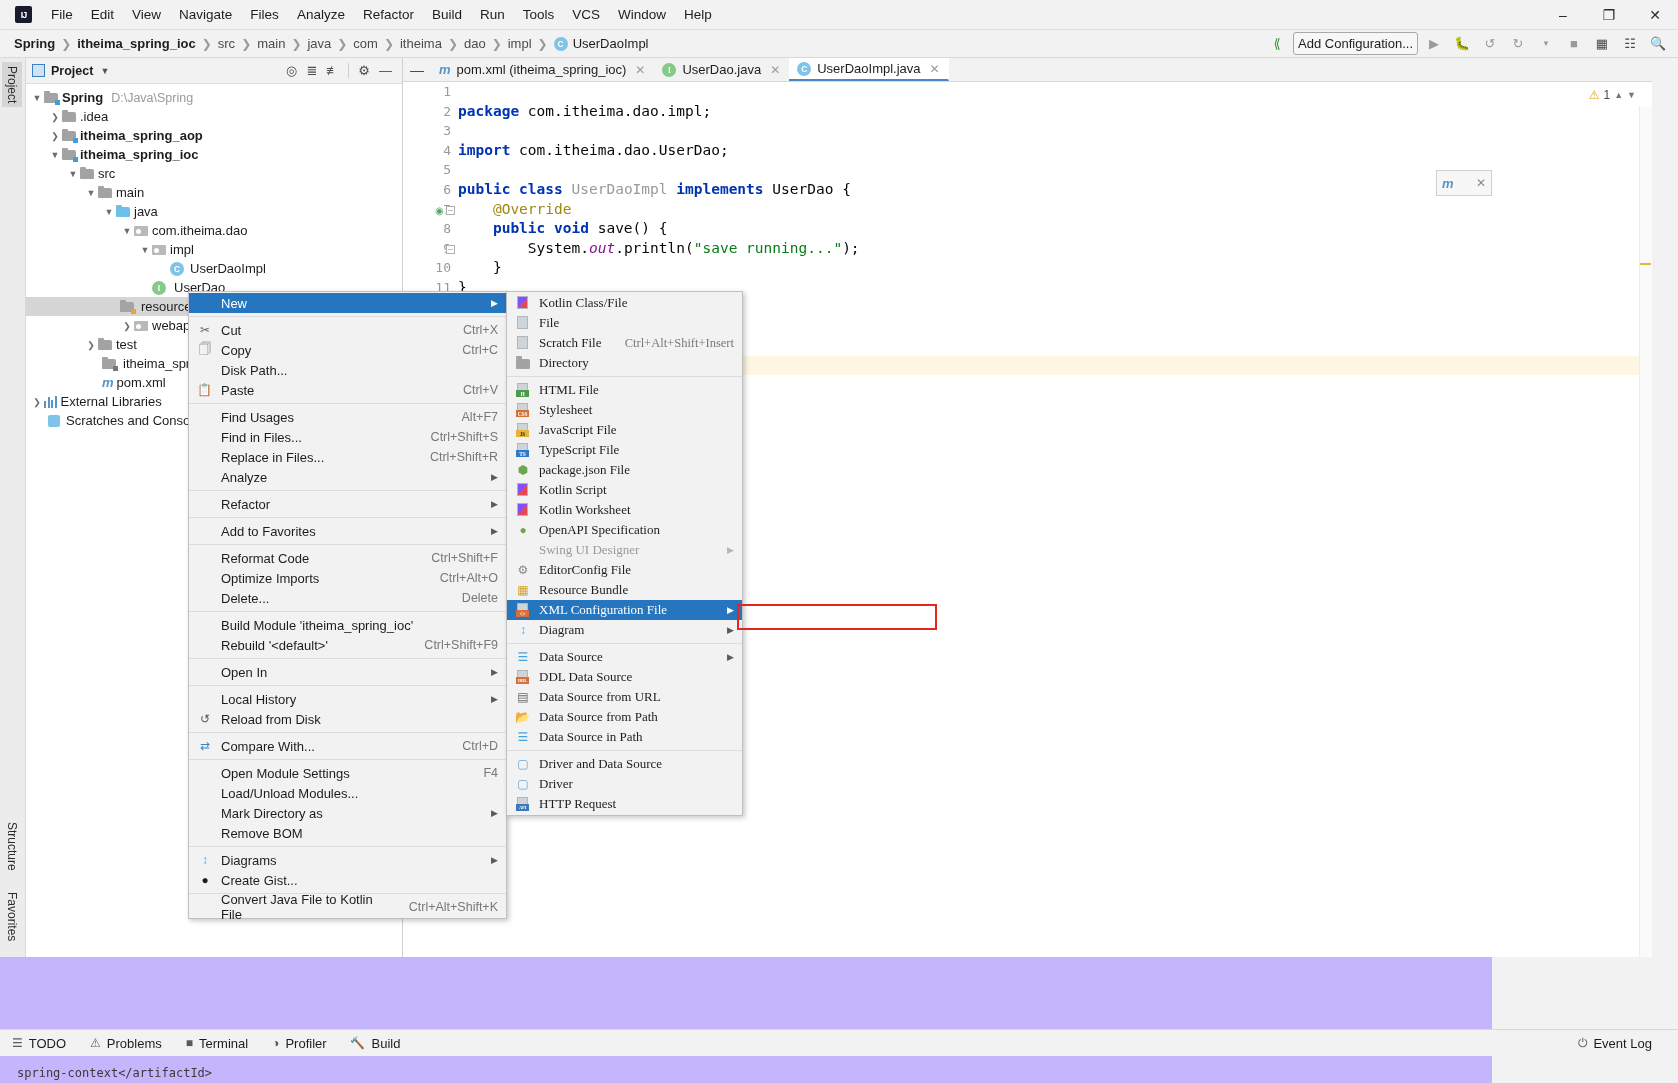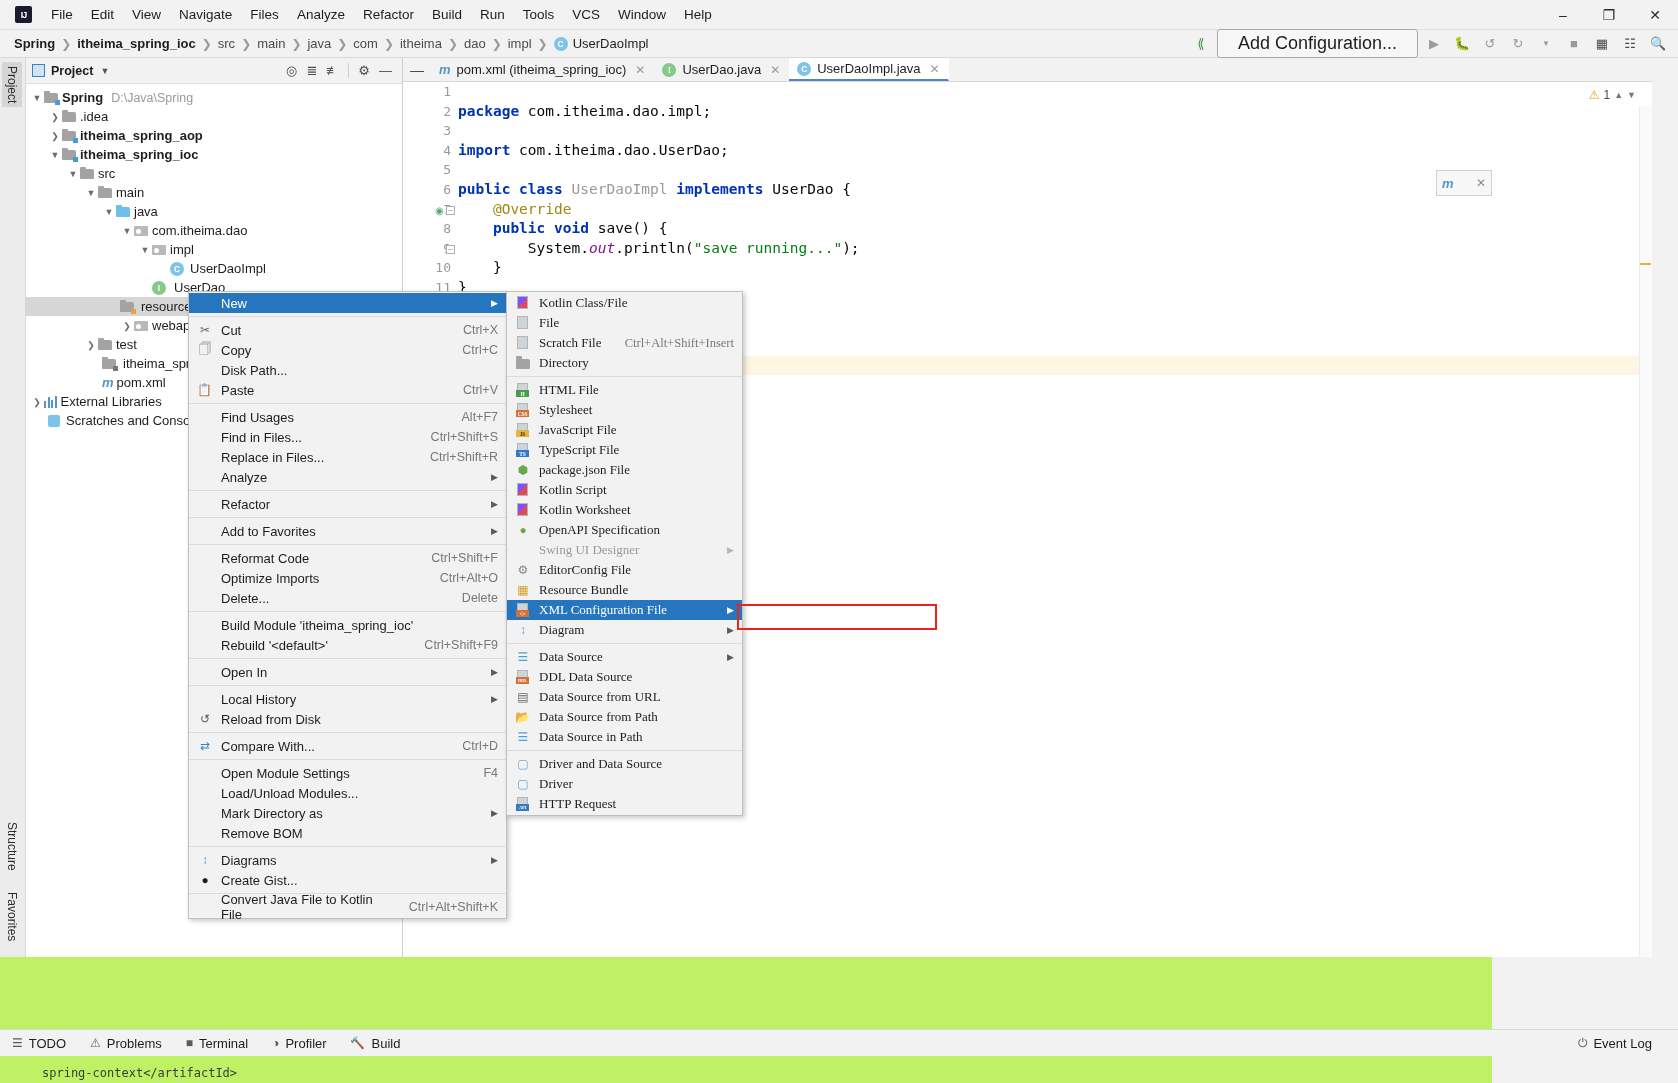--- a/index.html
+++ b/index.html
@@ -5,21 +5,21 @@
   * { box-sizing: border-box; margin: 0; padding: 0; }
   html, body {
     width: 1678px; height: 1083px;
     overflow: hidden;
     font-family: "Liberation Sans", sans-serif;
     font-size: 13px;
     background: #f2f2f2;
     color: #1d1d1d;
     -webkit-font-smoothing: antialiased;
   }
-  #app { position: relative; width: 1492px; height: 1083px; background:#bef264; }
+  #app { position: relative; width: 1492px; height: 1083px; background:#c4b5fd; }
 
   
   .titlebar {
     position: absolute; top: 0; left: 0; width: 1678px; height: 30px;
     background: #f2f2f2; border-bottom: 1px solid #e0e0e0;
     display: flex; align-items: center;
   }
   .ij-logo {
     width: 17px; height: 17px; margin-left: 15px; margin-right: 10px;
     background: #1a1a2e; border-radius: 2px;
@@ -48,21 +48,21 @@
     background: #f2f2f2; border-bottom: 1px solid #d8d8d8;
     display: flex; align-items: center; padding-left: 14px;
   }
   .crumb { font-size: 13px; color: #1d1d1d; display: flex; align-items: center; }
   .crumb.b { font-weight: bold; }
   .crumb.dim { color: #4c4c4c; }
   .sep { color: #9a9a9a; margin: 0 6px; font-size: 12px; }
   .nav-right { position: absolute; right: 8px; display: flex; align-items: center; gap: 4px; }
   .btn-config {
     border: 1px solid #a9a9a9; background: #f7f7f7; border-radius: 3px;
-    padding: 3px 20px; font-size: 18px; color: #1d1d1d; cursor: pointer;
+    padding: 3px 4px; font-size: 13px; color: #1d1d1d; cursor: pointer;
   }
   .tb-ico {
     width: 24px; height: 22px; display: flex; align-items: center; justify-content: center;
     font-size: 13px; color: #9b9b9b;
   }
   .tb-ico.on { color: #3b8f3b; }
   .tb-ico.dk { color: #4a4a4a; }
 
   
   .leftstrip {
@@ -876,15 +876,15 @@
       <span>Build</span>
     </div>
     <div class="bb-right">
       <div class="bbtn">
         <span class="g">⏻</span>
         <span>Event Log</span>
       </div>
     </div>
   </div>
 
-  <div class="sb-txt-strip" style="left:42px;bottom:3px">spring-context&lt;/artifactId&gt;</div>
+  <div class="sb-txt-strip" style="left:17px;bottom:3px">spring-context&lt;/artifactId&gt;</div>
 
 </div>
 
 </body></html>

